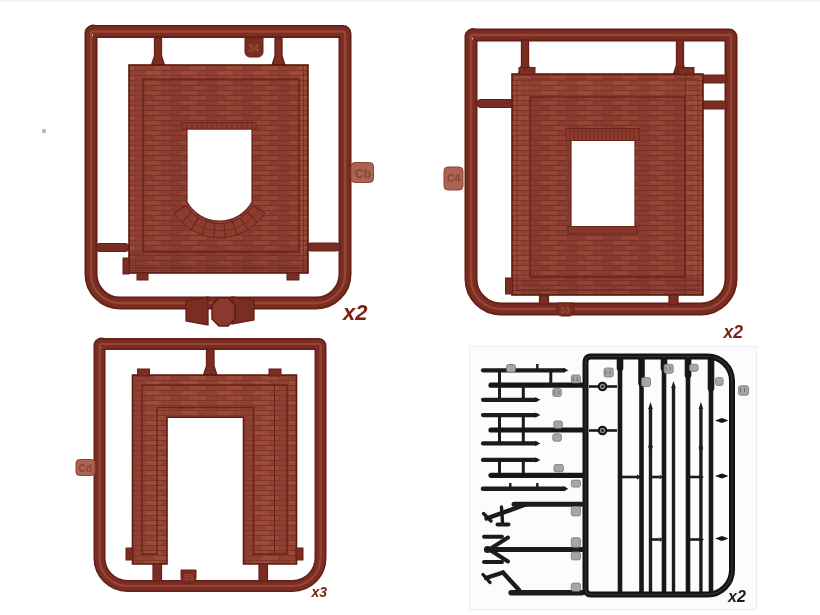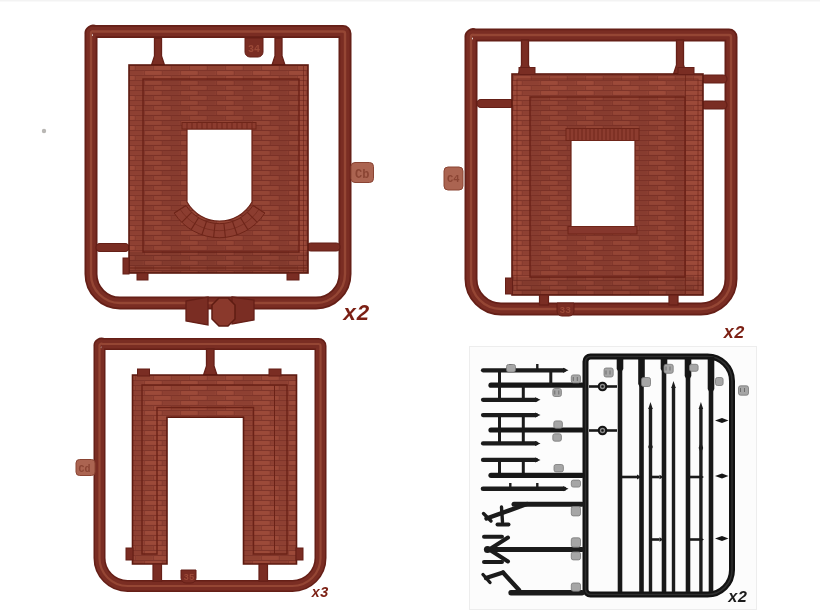--- a/index.html
+++ b/index.html
@@ -1,16 +1,16 @@
 <!DOCTYPE html>
 <html><head>
 <meta charset="utf-8">
 <style>
 html,body{margin:0;padding:0;background:#ffffff;}
-#page{position:relative;width:820px;height:615px;overflow:hidden;font-family:Liberation Mono, monospace;background:#22c55e;}
+#page{position:relative;width:820px;height:615px;overflow:hidden;font-family:Liberation Sans, sans-serif;background:#22c55e;}
 svg{position:absolute;top:0;left:0;display:block;}
 </style>
 </head>
 <body>
 <div id="page">
 <svg width="820" height="615" viewBox="0 0 820 615">
 <defs>
 <pattern id="bk" width="36" height="10" patternUnits="userSpaceOnUse">
   <rect width="36" height="10" fill="#934334"></rect>
   <rect x="0.5" y="1" width="17" height="3.8" rx="1.7" fill="#9c4a39"></rect>

